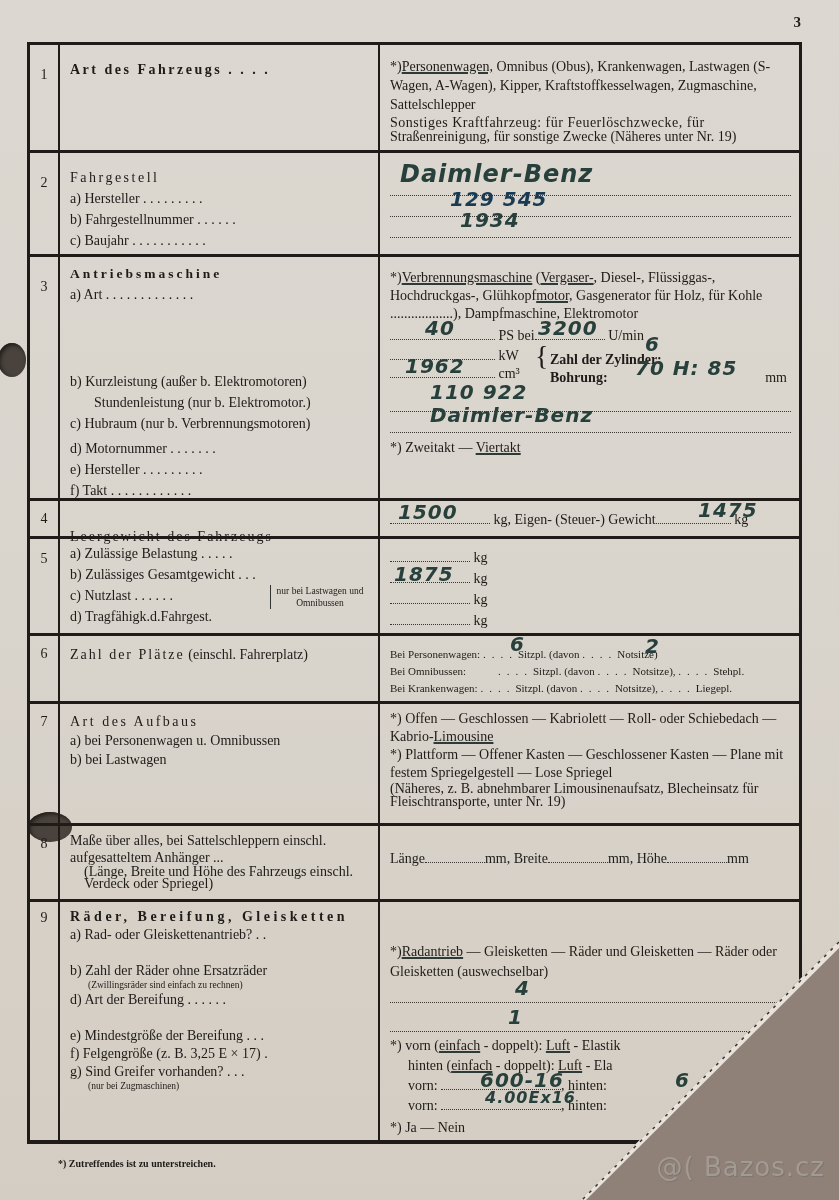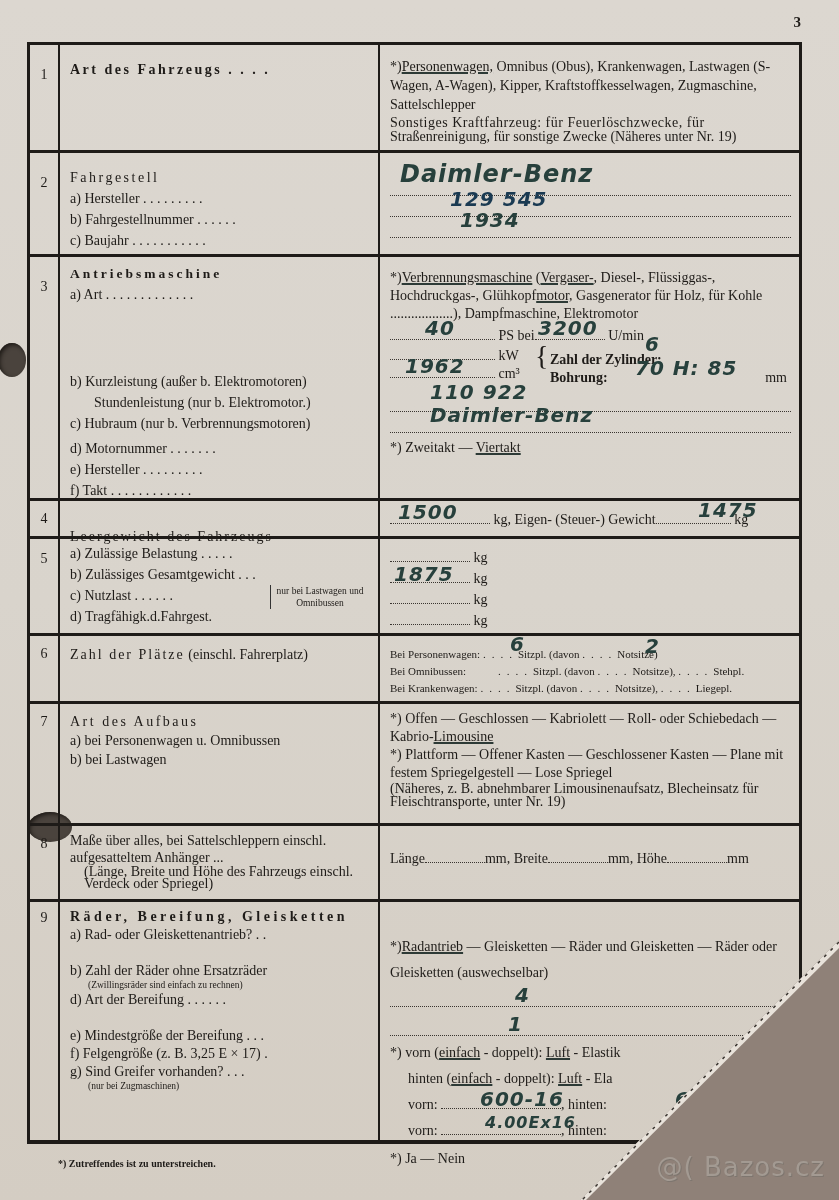--- a/index.html
+++ b/index.html
@@ -232,21 +232,21 @@
       <div style="height:18px;"></div>
       <div>b) Zahl der Räder ohne Ersatzräder</div>
       <div class="xs" style="padding-left:18px;line-height:11px;">(Zwillingsräder sind einfach zu rechnen)</div>
       <div>d) Art der Bereifung . . . . . .</div>
       <div style="height:18px;"></div>
       <div>e) Mindestgröße der Bereifung . . .</div>
       <div>f) Felgengröße (z. B. 3,25 E × 17) .</div>
       <div>g) Sind Greifer vorhanden? . . .</div>
       <div class="xs" style="padding-left:18px;line-height:11px;">(nur bei Zugmaschinen)</div>
     </div>
-    <div class="value" style="padding-top:32px;font-size:14px;line-height:26px;">
+    <div class="value" style="padding-top:40px;font-size:14px;line-height:20px;">
       <div><span>*)</span><span class="u">Radantrieb</span><span> — Gleisketten — Räder und Gleisketten — Räder oder Gleisketten (auswechselbar)</span></div>
       <div class="dotline">
           <span class="hand" style="left:125px;top:-4px;">4</span>
         </div>
       <div class="dotline" style="margin-top:8px;">
           <span class="hand" style="left:118px;top:-4px;">1</span>
         </div>
       <div style="margin-top:4px;"><span>*) vorn (</span><span class="u">einfach</span><span> - doppelt): </span><span class="u">Luft</span><span> - Elastik</span></div>
       <div style="padding-left:18px;"><span>hinten (</span><span class="u">einfach</span><span> - doppelt): </span><span class="u">Luft</span><span> - Ela</span></div>
       <div style="padding-left:18px;position:relative;"><span>vorn:</span> <span class="blank" style="width:120px;"></span><span>, hinten:</span>

